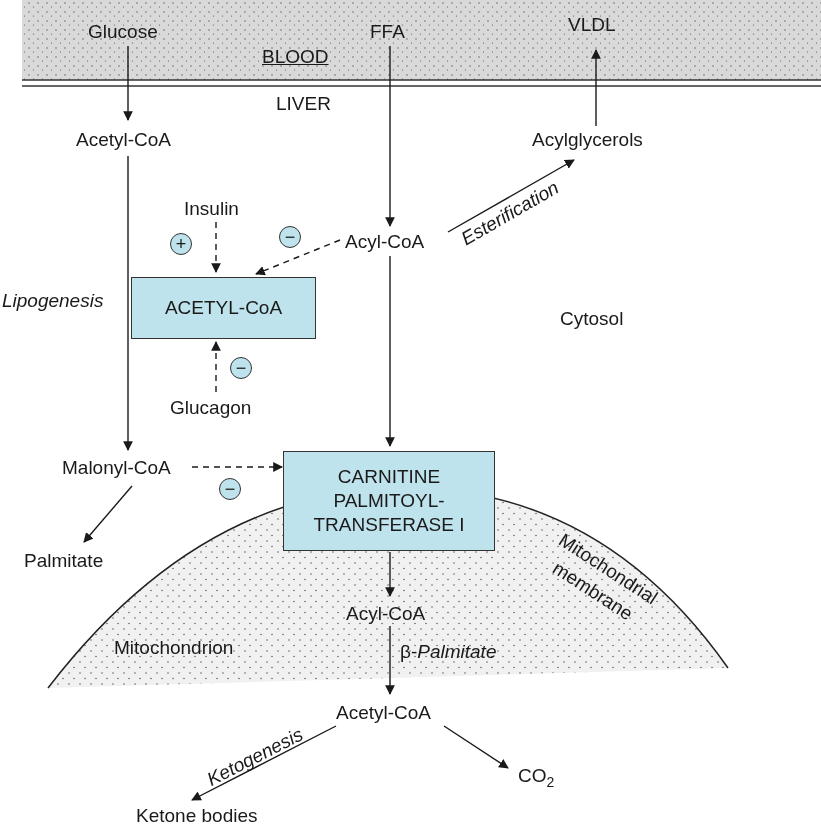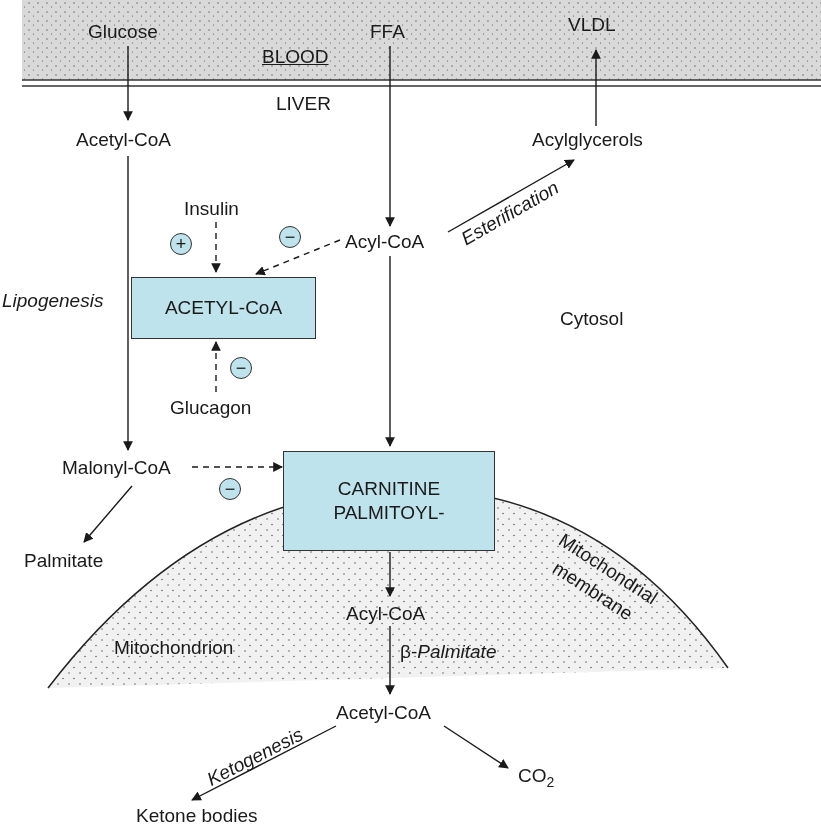--- a/index.html
+++ b/index.html
@@ -86,18 +86,19 @@
 <div class="lbl it" style="left:458px;top:232px;transform:rotate(-30deg);transform-origin:left top;">Esterification</div>
 <div class="lbl" style="left:400px;top:642px;"><span>β-</span><span class="it">Palmitate</span></div>
 <div class="lbl it" style="left:204px;top:772px;transform:rotate(-27deg);transform-origin:left top;">Ketogenesis</div>
 
 <div class="box" style="left:131px;top:277px;width:183px;height:60px;">
   <span>ACETYL-CoA</span>
 </div>
 <div class="box" style="left:283px;top:451px;width:210px;height:98px;">
   <span>CARNITINE</span>
   <span>PALMITOYL-</span>
+  <span>TRANSFERASE I</span>
 </div>
 
 <div class="circ" style="left:170px;top:233px;">+</div>
 <div class="circ" style="left:279px;top:226px;">−</div>
 <div class="circ" style="left:230px;top:357px;">−</div>
 <div class="circ" style="left:219px;top:478px;">−</div>
 
 </body></html>

